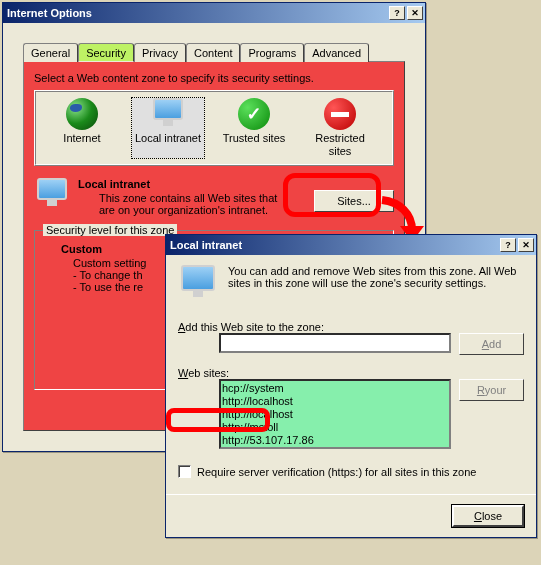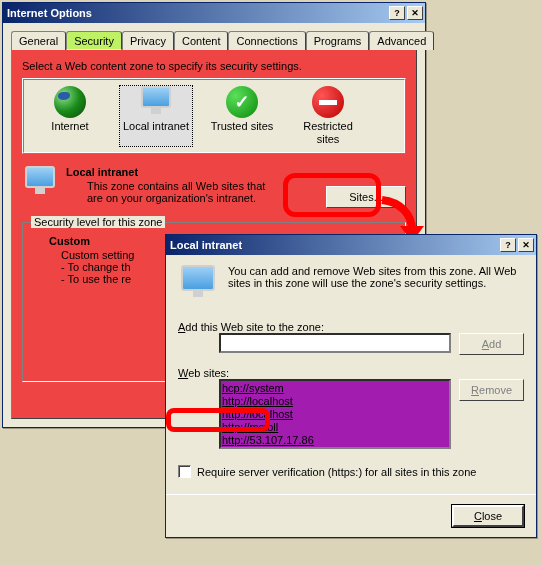--- a/index.html
+++ b/index.html
@@ -26,21 +26,21 @@
   width: 16px; height: 14px;
   background: #ece9d8;
   border: 1px solid #fff;
   border-right-color: #404040;
   border-bottom-color: #404040;
   margin-left: 2px;
   display: flex; align-items: center; justify-content: center;
   color: #000; font-weight: bold; font-size: 9px; line-height: 1;
 }
 
-.dialog-body { padding: 8px; }
+.dialog-body { padding: 20px; }
 
 .tabs { display: flex; gap: 0; margin-bottom: -1px; }
 .tab {
   padding: 3px 7px 2px;
   background: #ece9d8;
   border: 1px solid #808080;
   border-bottom: none;
   border-radius: 3px 3px 0 0;
   border-right-color: #404040;
   position: relative;
@@ -106,21 +106,21 @@
 }
 .stop-circle::after{content:"";width:18px;height:5px;background:#fff;}
 
 .zone-desc { display: flex; gap: 8px; margin-top: 12px; }
 .zone-desc .big-monitor {
   width: 36px; height: 36px;
 }
 .zone-desc-text { flex: 1; }
 .zone-desc-title { font-weight: bold; margin-bottom: 2px; }
 .sites-btn {
-  width: 80px; height: 22px; margin-left: auto; margin-top: 20px;
+  width: 80px; height: 22px; margin-left: auto; margin-top: 12px;
   background: #ece9d8;
   border: 1px solid #404040;
   border-top-color:#fff; border-left-color:#fff;
 }
 
 .fieldset {
   border: 1px solid #fff;
   border-top-color: #808080;
   border-left-color: #808080;
   margin-top: 14px;
@@ -154,25 +154,24 @@
 .li-row { display:flex; gap:8px; align-items:flex-start;padding-left:41px; }
 .li-btn {
   width: 72px; height: 22px;
   background: #ece9d8;
   border: 1px solid #404040;
   border-top-color:#fff; border-left-color:#fff;
 }
 .li-btn.disabled { color: #808080; }
 .li-list {
   width: 264px; height: 70px;
-  background:#a21caf;
+  background:#86efac;
   border: 2px inset #808080;
   overflow: hidden;
   padding: 1px;
-  text-decoration: underline;
 }
 .li-list div { line-height: 13px; }
 
 .checkbox-row { display:flex; align-items:center; gap:6px; margin-top:16px; }
 .checkbox {
   width: 13px; height: 13px; background:#fff;
   border: 1px solid #808080;
   border-right-color:#fff; border-bottom-color:#fff;
   box-shadow: inset 1px 1px 0 #404040;
 }
@@ -201,21 +200,20 @@
     <span class="titlebar-text">Internet Options</span>
     <div class="titlebar-btn">?</div>
     <div class="titlebar-btn">✕</div>
   </div>
   <div class="dialog-body">
     <div class="tabs">
       <div class="tab">General</div>
       <div class="tab active">Security</div>
       <div class="tab">Privacy</div>
       <div class="tab">Content</div>
-      <div class="tab">Connections</div>
       <div class="tab">Programs</div>
       <div class="tab">Advanced</div>
     </div>
     <div class="tab-pane" style="height:370px;">
       <div style="margin-bottom:6px;">Select a Web content zone to specify its security settings.</div>
       <div class="zone-box-inner">
           <div class="zone-box">
         <div class="zone-item">
           <div class="zone-icon globe"></div>
           <div class="zone-label">Internet</div>
@@ -291,21 +289,21 @@
 
     <div class="li-label" style="margin-top:12px;"><span class="label-u">W</span><span>eb sites:</span></div>
     <div class="li-row">
       <div class="li-list">
         <div>hcp://system</div>
         <div>http://localhost</div>
         <div>http://localhost</div>
         <div>http://mstoll</div>
         <div>http://53.107.17.86</div>
       </div>
-      <button class="li-btn disabled"><span class="label-u">R</span><span>emove</span></button>
+      <button class="li-btn disabled"><span class="label-u">R</span><span>your</span></button>
     </div>
 
     <div class="checkbox-row">
       <div class="checkbox"></div>
       <span>Require server verification (https:) for all sites in this zone</span>
     </div>
 
     <div class="divider"></div>
     <div class="close-row">
       <button class="close-btn"><span class="label-u">C</span><span>lose</span></button>

